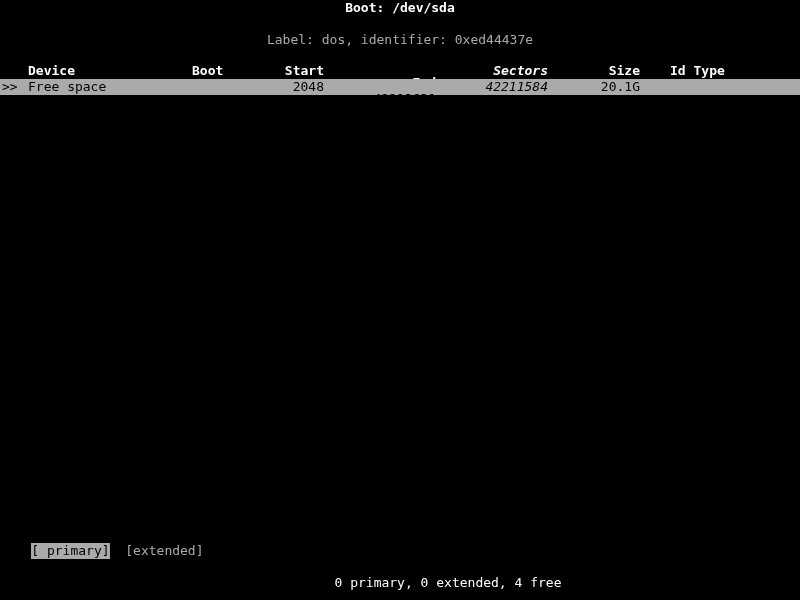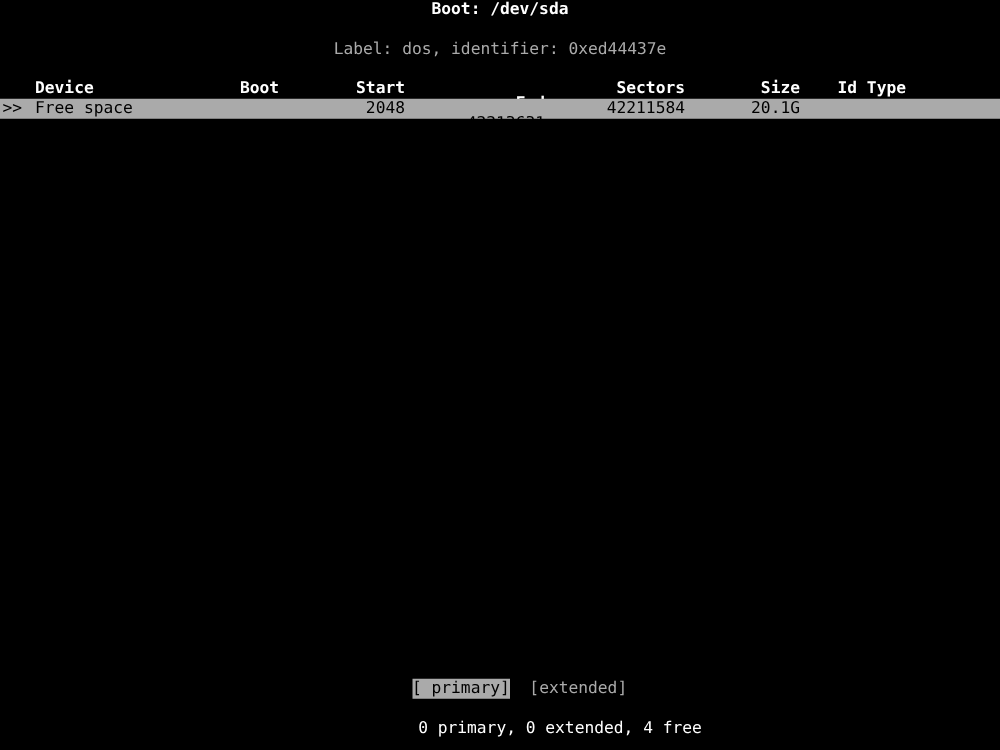--- a/index.html
+++ b/index.html
@@ -81,32 +81,32 @@
     position: absolute;
     left: 0px;
     top: 0;
   }
 
   
   .c-device  { left: 28px;  text-align: left; }
   .c-boot    { left: 156px; text-align: left; padding-left: 36px; }
   .c-start   { left: 244px; width: 80px;  text-align: right; }
   .c-end     { left: 348px; width: 88px;  text-align: right; margin-top: 12px; }
-  .c-sectors { left: 460px; width: 88px;  text-align: right; }
+  .c-sectors { left: 460px; width: 88px;  text-align: right; font-style: italic; }
   .c-size    { left: 576px; width: 64px;  text-align: right; }
   .c-idtype  { left: 670px; text-align: left; }
 
   
   .buttons {
     position: absolute;
     left: 0;
     width: 800px;
     height: 16px;
     line-height: 16px;
-    text-align: center;
+    text-align: left;
     white-space: pre;
   }
   .btn {
     display: inline-block;
     padding: 0;
     margin: 0;
     white-space: pre;
     color: #aaaaaa;
     background: transparent;
   }

